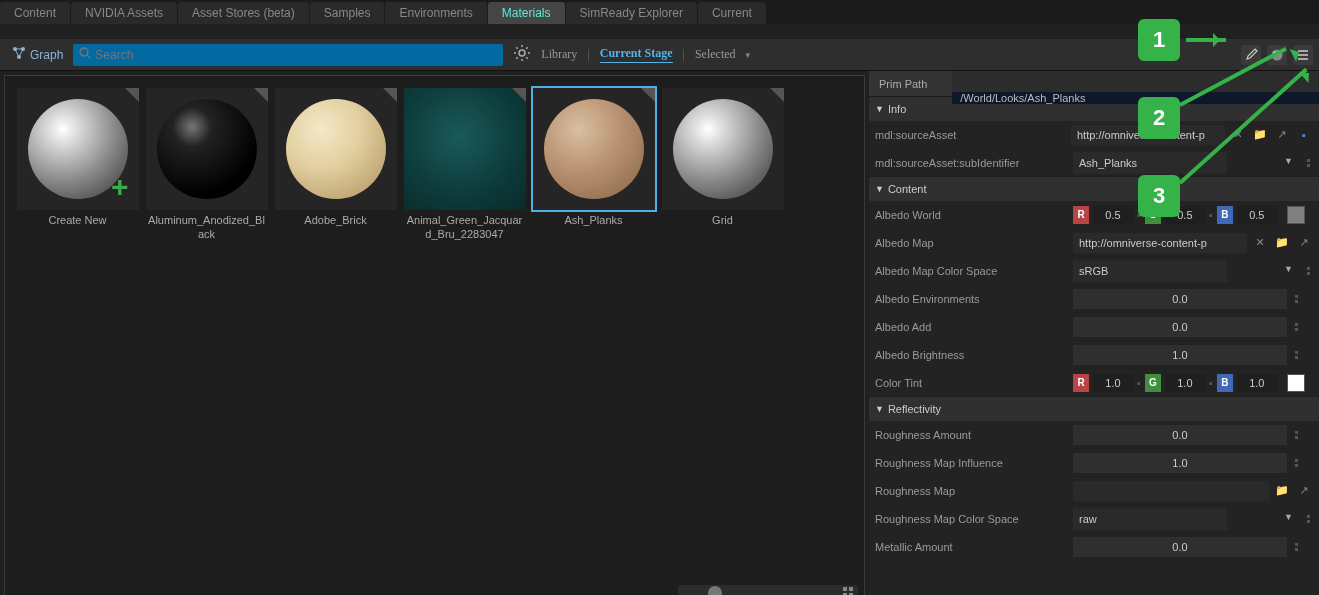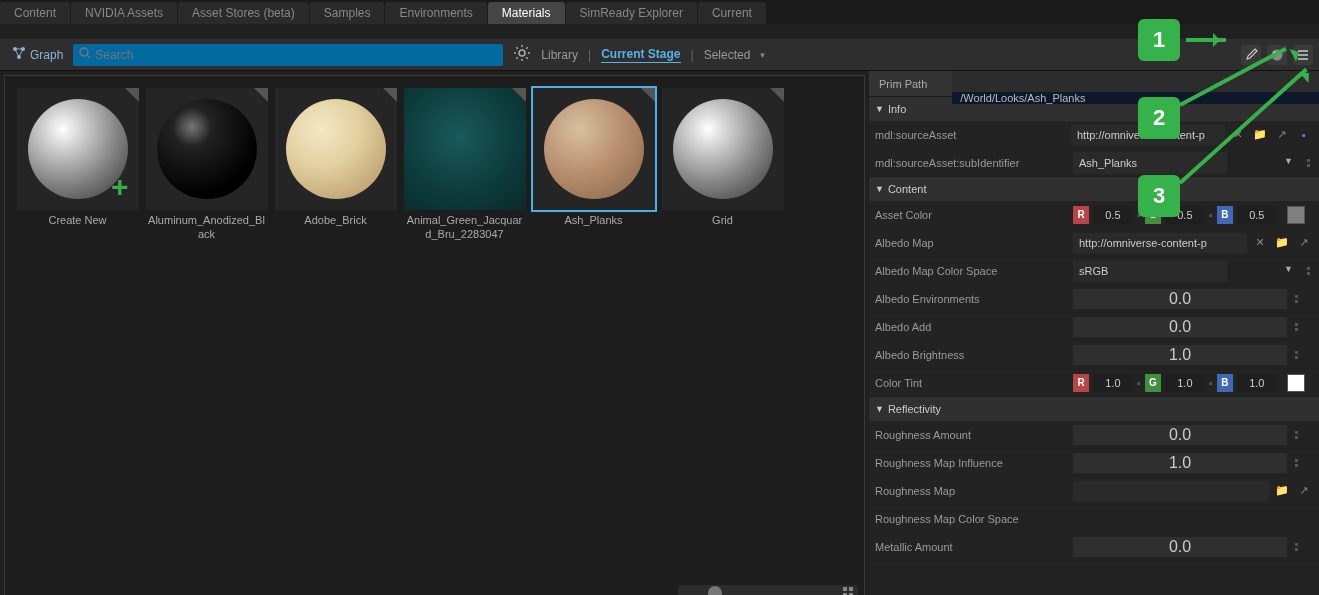--- a/index.html
+++ b/index.html
@@ -1,30 +1,30 @@
 <!DOCTYPE html>
 <html><head>
 <meta charset="utf-8">
 <style>
   * { box-sizing: border-box; margin: 0; padding: 0; font-family: -apple-system, "Segoe UI", Arial, sans-serif; }
   body { background: #202020; color: #bbb; font-size: 12px; overflow: hidden; width: 1319px; height: 595px; }
   
   
   .tabs { display:flex; align-items:flex-end; height:24px; background:#1b1b1b; }
   .tab { padding:4px 14px 5px; height:22px; background:#2a2a2a; color:#888; margin-right:1px; cursor:pointer; border-top-left-radius:3px; border-top-right-radius:3px; position:relative; }
-  .tab.active { background:#454545; color:#ffffff; }
+  .tab.active { background:#454545; color:#5eead4; }
   
   
   .toolbar { display:flex; align-items:center; height:32px; background:#2e2e2e; padding:0 6px; border-bottom:1px solid #111;margin-top:15px; }
   .graph-btn { display:flex; align-items:center; gap:4px; color:#8bb4d8; padding:2px 6px; cursor:pointer; }
   .search { flex:0 0 430px; margin-left:4px; display:flex; align-items:center; background:#0369a1; height:22px; padding:0 6px; border-radius:2px; }
   .search input { flex:1; background:transparent; border:none; color:#bbb; outline:none; font-size:12px; }
   .gear { margin:0 10px; color:#aaa; cursor:pointer; }
   .filter-links { display:flex; align-items:center; gap:10px; color:#999; }
-  .filter-links span { cursor:pointer; }
+  .filter-links span { cursor:pointer;font-family:Liberation Serif, serif; }
   .filter-links .active { color:#56b3e6; font-weight:600; border-bottom:1.5px solid #56b3e6; padding-bottom:1px;}
   .toolbar .spacer { flex:1; }
   .toolbar .rico { width:20px; height:20px; display:flex; align-items:center; justify-content:center; color:#bbb; cursor:pointer; margin-left:6px; background:#3a3a3a; border-radius:2px; }
   
   
   .callout { position:absolute; z-index:50; display:flex; align-items:center; gap:6px; }
   .callout .box { width:42px; height:42px; background:#36b24a; color:#fff; font-size:22px; font-weight:800; display:flex; align-items:center; justify-content:center; border-radius:6px; }
   .callout .arrow { width:40px; height:4px; background:#36b24a; position:relative; }
   .callout .arrow:after { content:''; position:absolute; right:-1px; top:-5px; border:7px solid transparent; border-left-color:#36b24a; }
   
@@ -50,21 +50,21 @@
   .prim-row .lbl { padding:0 25px 0 10px; color:#aaa; background:#343434; height:100%; display:flex; align-items:center; }
   .prim-row .val { flex:1; padding:0 8px; color:#bbb; background:#0f172a;margin-top:28px; }
   
   .section-head { display:flex; align-items:center; height:24px; padding:0 6px; background:#303030; color:#ccc; cursor:pointer; }
   .section-head .tri { margin-right:4px; font-size:9px; }
   
   .prop { display:flex; align-items:center; height:28px; padding:0 6px; border-bottom:1px solid #202020;gap:33px; }
   .prop .pname { width:165px; color:#9a9a9a; }
   .prop .pval { flex:1; display:flex; align-items:center; gap:4px; }
   .txt-in { flex:1; height:20px; background:#2a2a2a; border:none; color:#ccc; padding:0 6px; font-size:11px; }
-  .num-in { width:214px; height:20px; background:#2f2f2f; border:none; color:#ccc; text-align:center; font-size:16px; }
+  .num-in { width:214px; height:20px; background:#2f2f2f; border:none; color:#ccc; text-align:center; font-size:11px; }
   .sel { flex:1; height:22px; background:#2a2a2a; border:none; color:#ccc; padding:0 6px; font-size:11px; appearance:none; position:relative; }
   .sel-wrap { flex:1; position:relative; }
   .sel-wrap:after { content:'▼'; position:absolute; right:6px; top:4px; font-size:9px; color:#aaa; pointer-events:none; }
   .rgb { display:flex; gap:3px; align-items:center; }
   .chip { width:16px; height:18px; display:flex; align-items:center; justify-content:center; font-size:10px; font-weight:700; color:#fff; }
   .chip.r{background:#b74545;} .chip.g{background:#3f8f3f;} .chip.b{background:#3f68b7;}
   .rgbn { width:40px; height:18px; background:#1f1f1f; border:none; color:#ccc; text-align:center; font-size:11px; }
   .swatch { width:18px; height:18px; border:1px solid #555; margin-left:6px; }
   .icn-btn { width:18px; height:18px; display:flex; align-items:center; justify-content:center; color:#888; cursor:pointer; }
   .dot-col { width:6px; display:flex; flex-direction:column; gap:2px; margin-left:4px;}
@@ -240,21 +240,21 @@
             <span></span>
           </div>
       </div>
     </div>
 
     <div class="section-head">
       <span class="tri">▼</span>
       <span>Content</span>
     </div>
     <div class="prop">
-      <div class="pname">Asset Color</div>
+      <div class="pname">Albedo World</div>
       <div class="pval rgb">
         <span class="chip r">R</span>
           <input class="rgbn" value="0.5" style="">
         <span style="color:#555">▪</span>
         <span class="chip g">G</span>
           <input class="rgbn" value="0.5" style="">
         <span style="color:#555">▪</span>
         <span class="chip b">B</span>
           <input class="rgbn" value="0.5" style="">
         <div class="swatch" style="background:#808080"></div>
@@ -351,20 +351,27 @@
     <div class="prop">
       <div class="pname">Roughness Map</div>
       <div class="pval">
         <input class="txt-in" value="" style="">
         <div class="icn-btn">📁</div>
         <div class="icn-btn">↗</div>
       </div>
     </div>
     <div class="prop">
       <div class="pname">Roughness Map Color Space</div>
+      <div class="pval">
+          <div class="sel-wrap"><input class="sel" value="raw" style=""></div>
+          <div class="dot-col">
+            <span></span>
+            <span></span>
+          </div>
+        </div>
     </div>
     <div class="prop">
       <div class="pname">Metallic Amount</div>
       <div class="pval">
           <input class="num-in" value="0.0" style="">
           <div class="dot-col">
             <span></span>
             <span></span>
           </div>
         </div>

